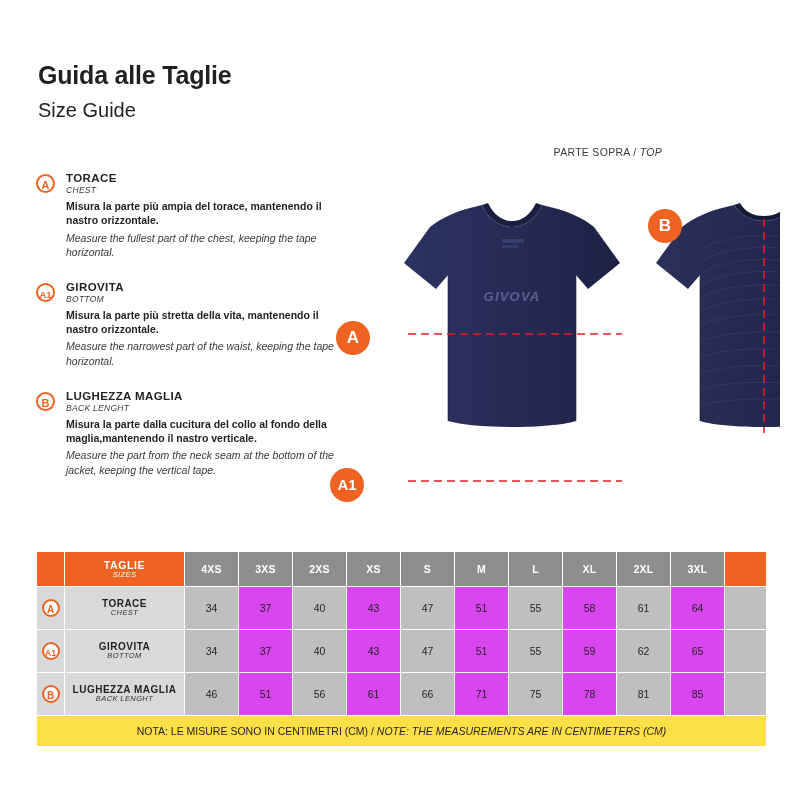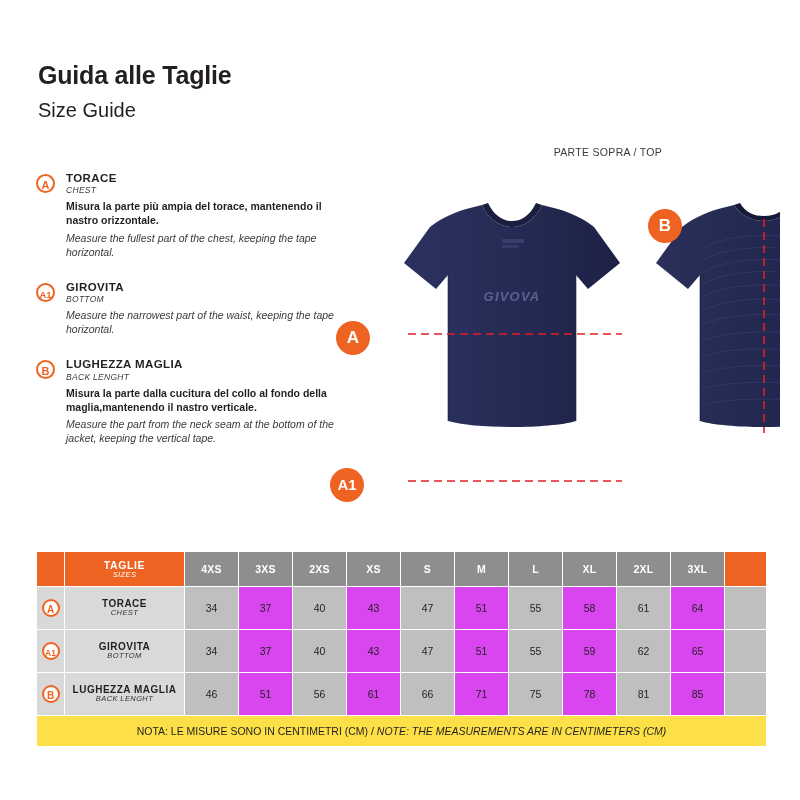--- a/index.html
+++ b/index.html
@@ -43,20 +43,21 @@
 
   .parte-sopra {
     position: absolute;
     right: 42px;
     top: 146px;
     font-size: 10.5px;
     letter-spacing: 0.3px;
     color: #3a3a3a;
   }
   .parte-sopra .en {
+    font-style: italic;
   }
 
   
   .legend {
     position: absolute;
     left: 36px;
     top: 172px;
     width: 300px;
   }
   .legend-item {
@@ -253,20 +254,21 @@
       <div class="legend-name-it">TORACE</div>
       <div class="legend-name-en">CHEST</div>
       <div class="legend-desc-it">Misura la parte più ampia del torace, mantenendo il nastro orizzontale.</div>
       <div class="legend-desc-en">Measure the fullest part of the chest, keeping the tape horizontal.</div>
     </div>
 
     <div class="legend-item">
       <div class="badge small">A1</div>
       <div class="legend-name-it">GIROVITA</div>
       <div class="legend-name-en">BOTTOM</div>
+      <div class="legend-desc-it">Misura la parte più stretta della vita, mantenendo il nastro orizzontale.</div>
       <div class="legend-desc-en">Measure the narrowest part of the waist, keeping the tape horizontal.</div>
     </div>
 
     <div class="legend-item">
       <div class="badge">B</div>
       <div class="legend-name-it">LUGHEZZA MAGLIA</div>
       <div class="legend-name-en">BACK LENGHT</div>
       <div class="legend-desc-it">Misura la parte dalla cucitura del collo al fondo della maglia,mantenendo il nastro verticale.</div>
       <div class="legend-desc-en">Measure the part from the neck seam at the bottom of the jacket, keeping the vertical tape.</div>
     </div>

